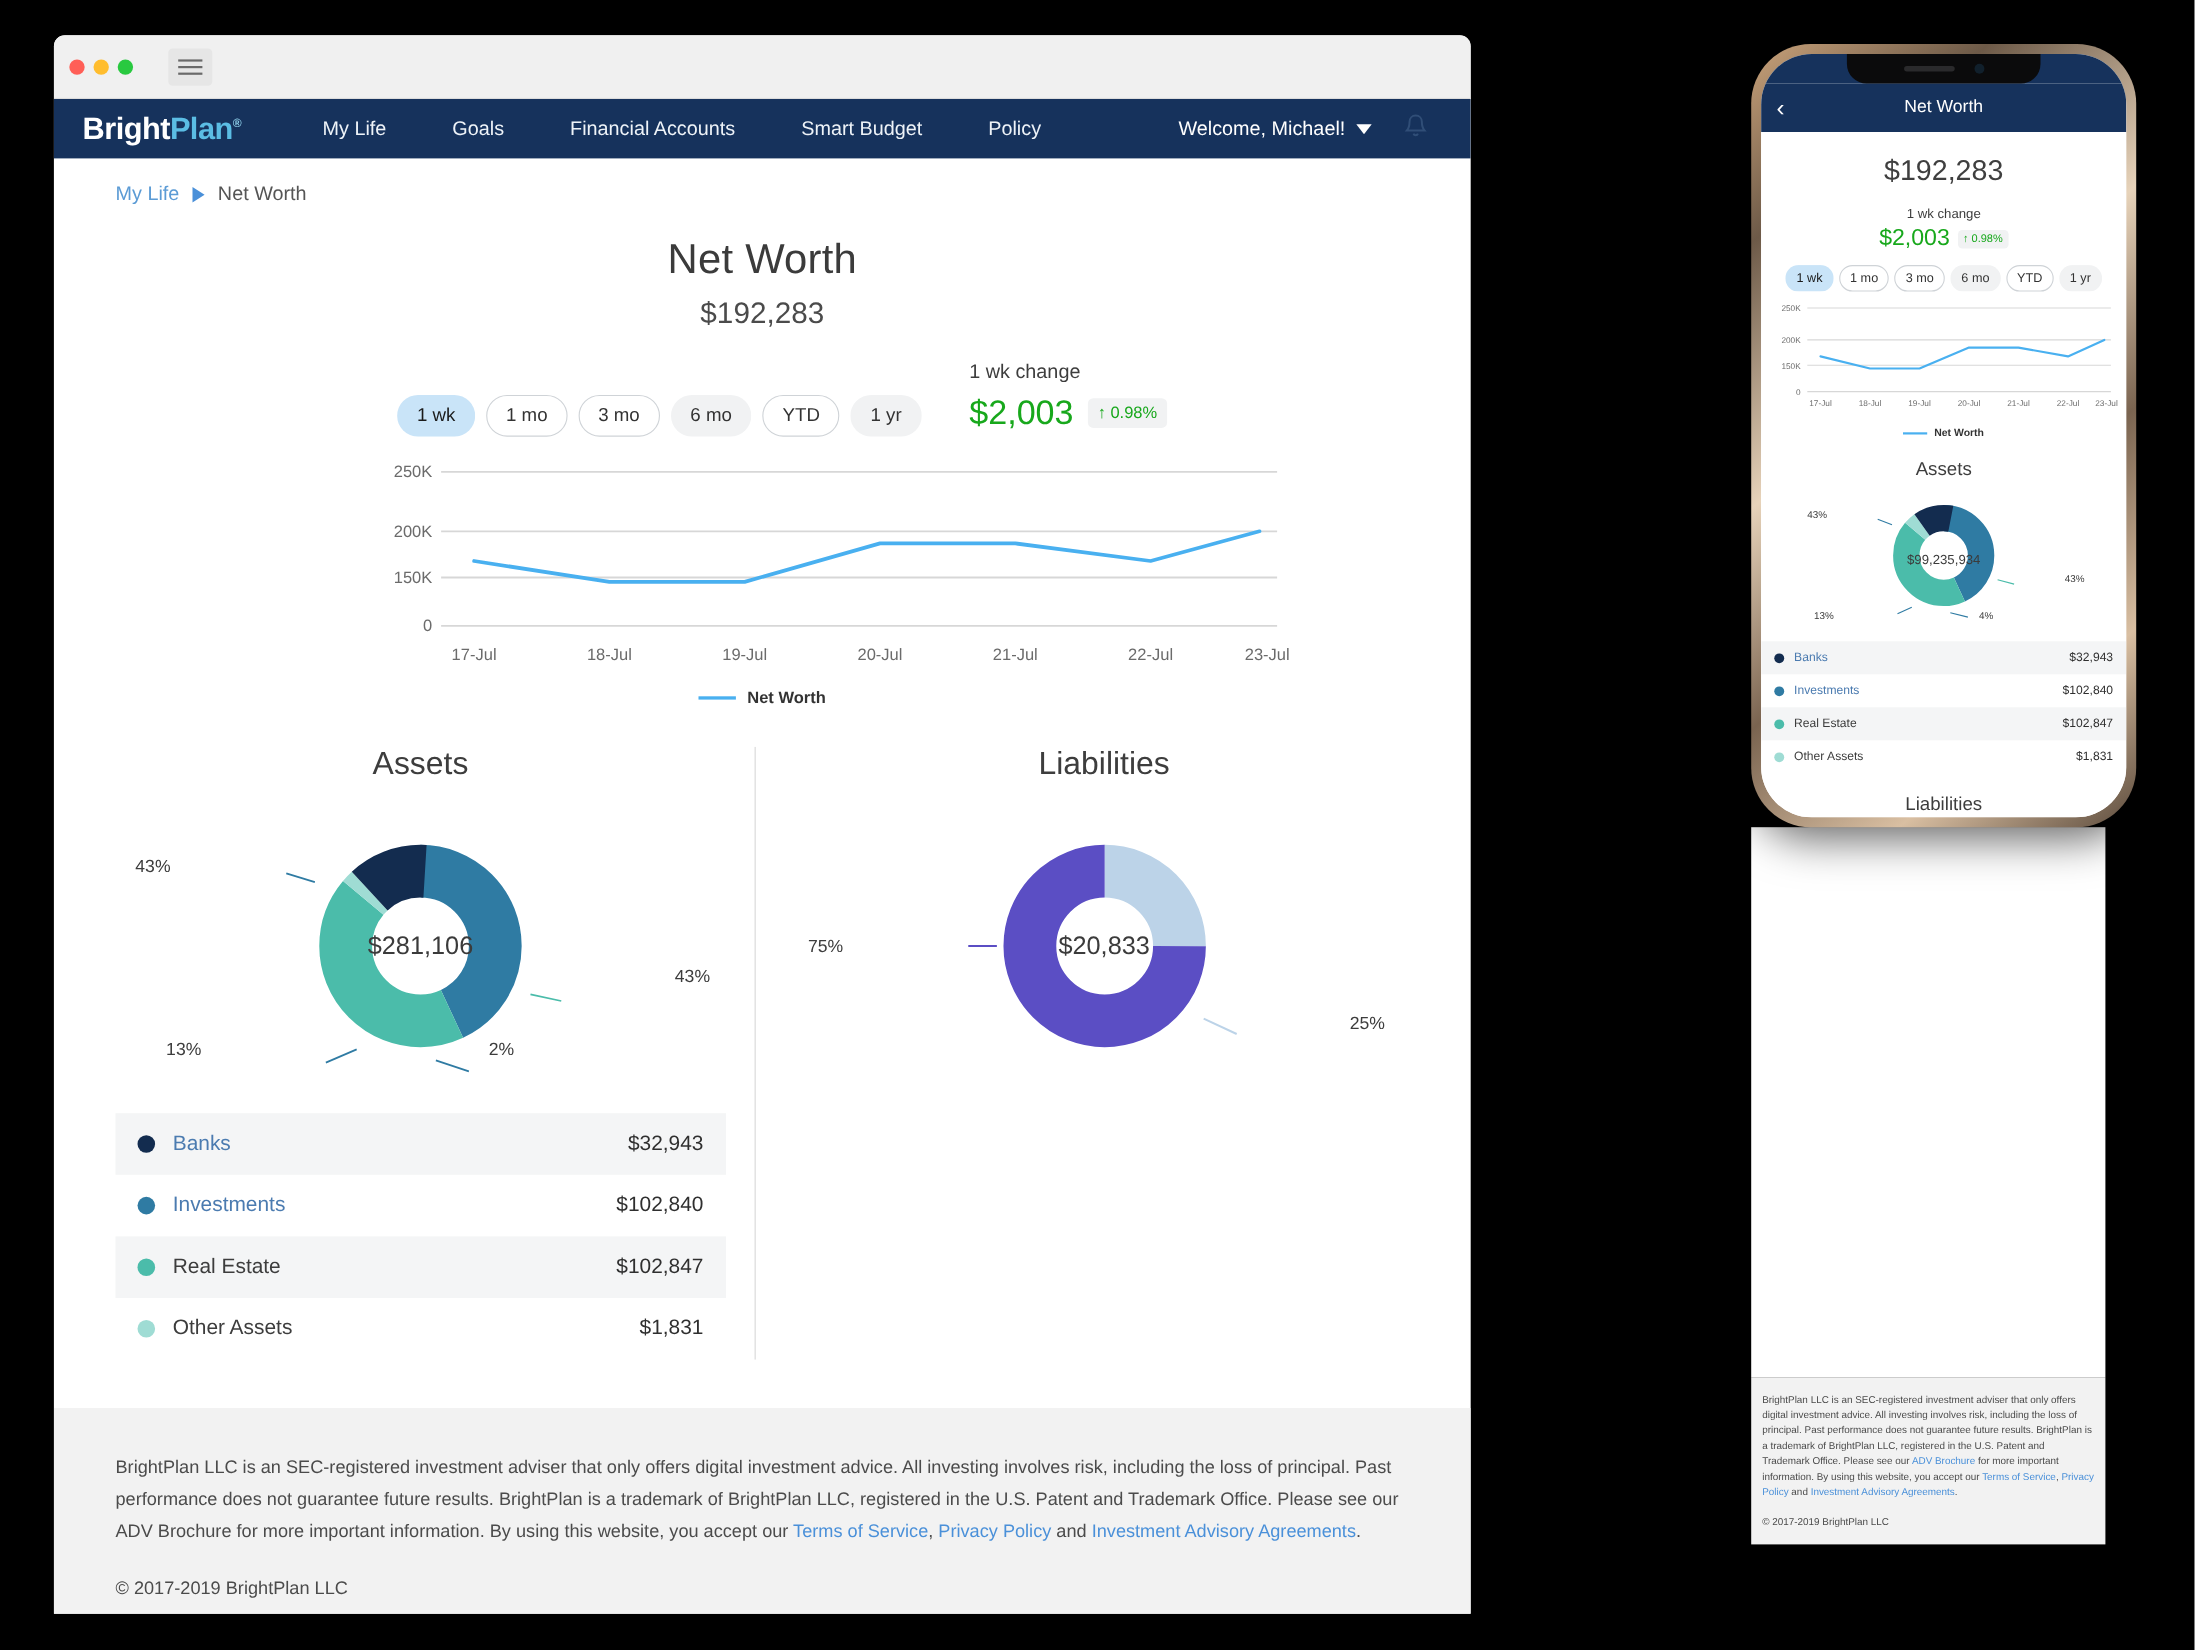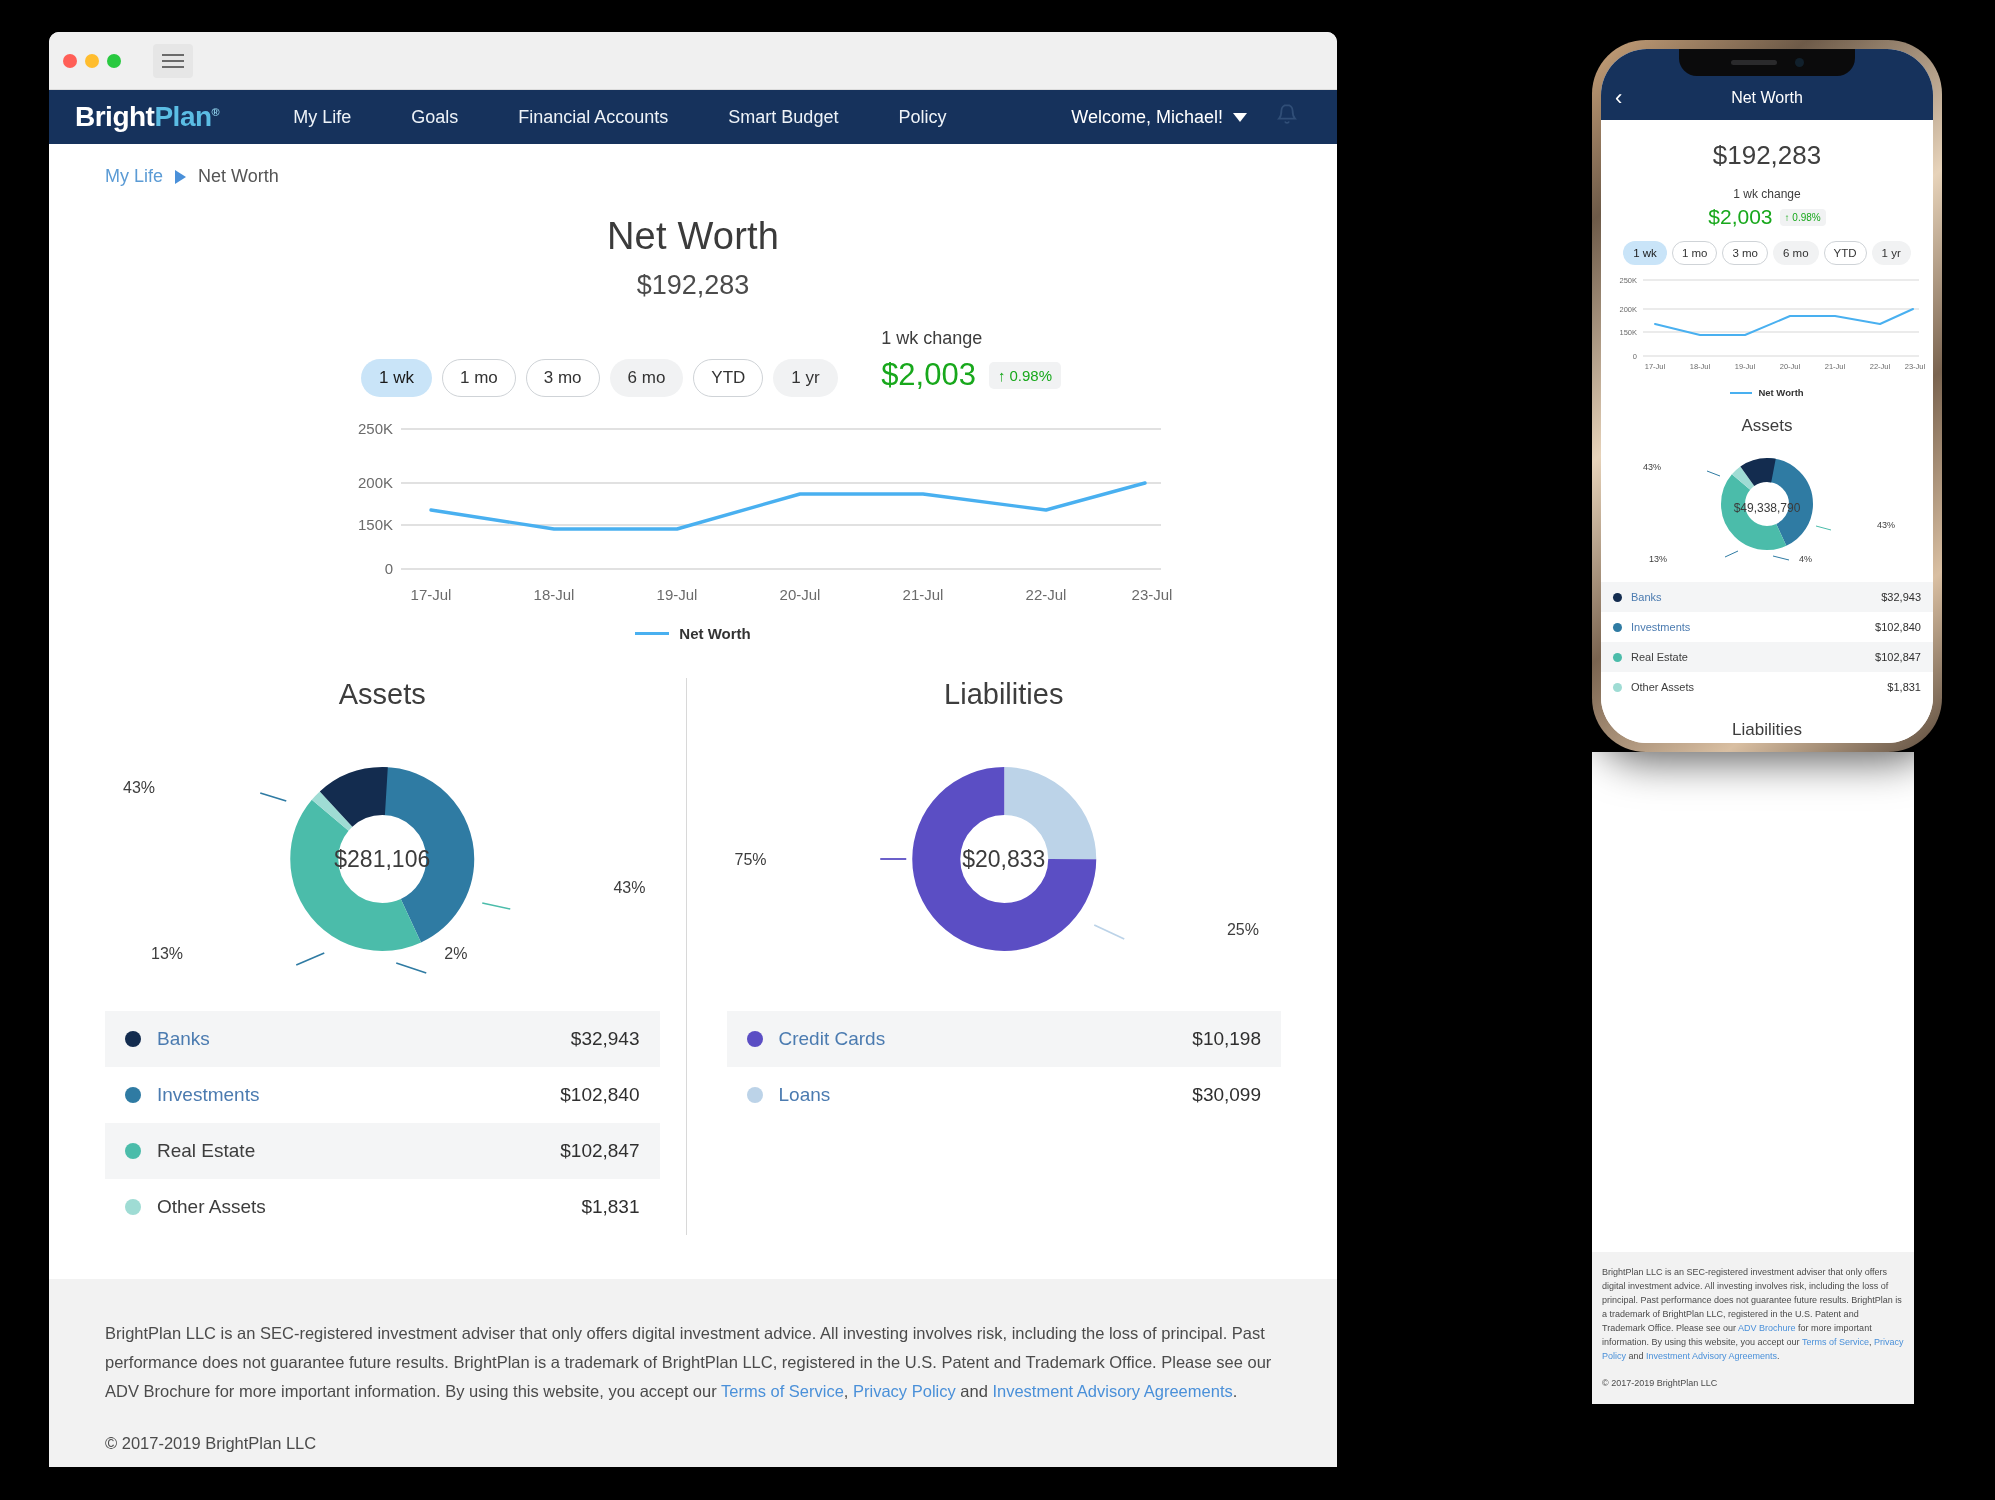--- a/index.html
+++ b/index.html
@@ -382,32 +382,20 @@
             <circle r="68" fill="none" stroke="#5b4ec4" stroke-width="48" stroke-dasharray="320.4 106.8" stroke-dashoffset="-106.8" transform="rotate(-90)"></circle>
             <line x1="-98" y1="0" x2="-124" y2="0" stroke="#5b4ec4" stroke-width="1.8"></line>
             <line x1="90" y1="66" x2="120" y2="80" stroke="#bcd3e8" stroke-width="1.8"></line>
           </g>
         </svg>
         <div class="donut-center-label">$20,833</div>
         <div class="pct-label" style="left:8px; top:122px;">75%</div>
         <div class="pct-label" style="right:22px; top:192px;">25%</div>
       </div>
 
-      <div class="legend-table">
-        <div class="legend-row shaded">
-          <span class="legend-dot" style="background:#5b4ec4"></span>
-          <span class="legend-name">Credit Cards</span>
-          <span class="legend-amount">$10,198</span>
-        </div>
-        <div class="legend-row">
-          <span class="legend-dot" style="background:#bcd3e8"></span>
-          <span class="legend-name">Loans</span>
-          <span class="legend-amount">$30,099</span>
-        </div>
-      </div>
     </div>
   </div>
 
   <div id="desktop-footer">
     <div id="footer-text">
       <span>BrightPlan LLC is an SEC-registered investment adviser that only offers digital investment advice. All investing involves risk, including the loss of principal. Past performance does not guarantee future results. BrightPlan is a trademark of BrightPlan LLC, registered in the U.S. Patent and Trademark Office. Please see our ADV Brochure for more important information. By using this website, you accept our </span><a>Terms of Service</a><span>, </span><a>Privacy Policy</a><span> and </span><a>Investment Advisory Agreements</a><span>.</span>
     </div>
     <div id="footer-copy">© 2017-2019 BrightPlan LLC</div>
   </div>
 </div>
@@ -477,21 +465,21 @@
             <circle r="34" fill="none" stroke="#2f7ba3" stroke-width="24" stroke-dasharray="91.9 121.7" transform="rotate(-90)"></circle>
             <circle r="34" fill="none" stroke="#4bbcaa" stroke-width="24" stroke-dasharray="91.9 121.7" stroke-dashoffset="-91.9" transform="rotate(-90)"></circle>
             <circle r="34" fill="none" stroke="#9fdcd4" stroke-width="24" stroke-dasharray="8.5 205.1" stroke-dashoffset="-183.8" transform="rotate(-90)"></circle>
             <circle r="34" fill="none" stroke="#132c4f" stroke-width="24" stroke-dasharray="27.8 185.8" stroke-dashoffset="-192.3" transform="rotate(-90)"></circle>
             <line x1="-47" y1="-28" x2="-60" y2="-33" stroke="#2f7ba3" stroke-width="1"></line>
             <line x1="49" y1="22" x2="64" y2="26" stroke="#4bbcaa" stroke-width="1"></line>
             <line x1="6" y1="52" x2="22" y2="56" stroke="#2f7ba3" stroke-width="1"></line>
             <line x1="-29" y1="47" x2="-42" y2="53" stroke="#2f7ba3" stroke-width="1"></line>
           </g>
         </svg>
-        <div class="m-donut-center">$49,338,790</div>
+        <div class="m-donut-center">$99,235,934</div>
         <div class="m-pct" style="left:42px; top:18px;">43%</div>
         <div class="m-pct" style="right:38px; top:76px;">43%</div>
         <div class="m-pct" style="left:48px; top:110px;">13%</div>
         <div class="m-pct" style="left:calc(50% + 32px); top:110px;">4%</div>
       </div>
 
       <div style="margin-top:10px;">
         <div class="m-legend-row shaded">
           <span class="m-legend-dot" style="background:#132c4f"></span>
           <span class="m-legend-name">Banks</span>

